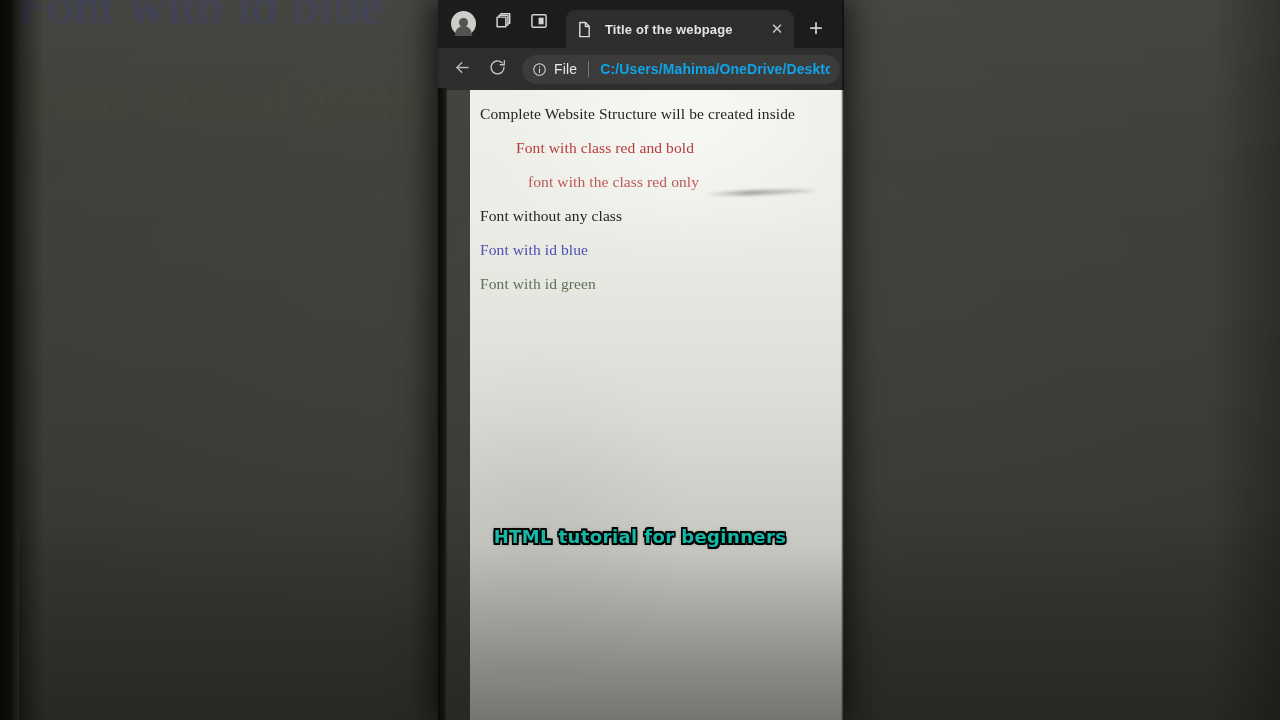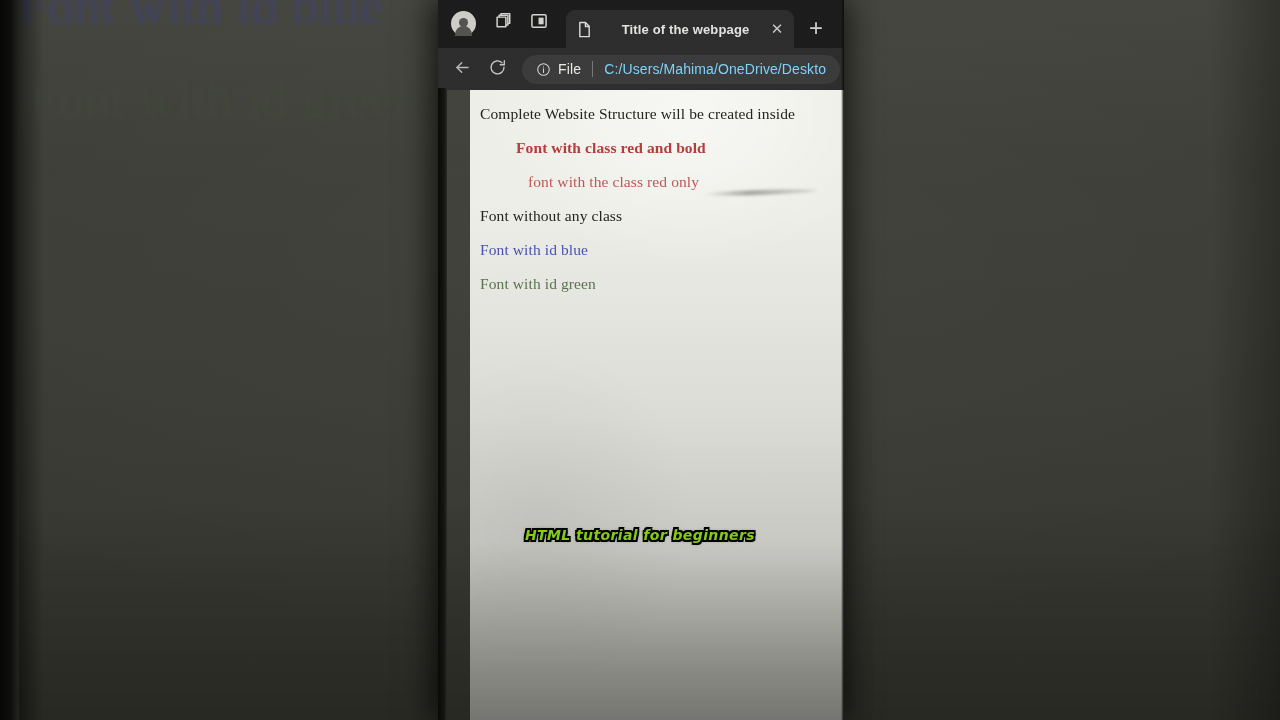--- a/index.html
+++ b/index.html
@@ -128,21 +128,20 @@
     position: relative;
     height: 38px;
     min-width: 228px;
     margin-left: 8px;
     background: #2d2d2d;
     border-radius: 9px 9px 0 0;
     display: flex;
     align-items: center;
     padding: 0 6px 0 11px;
     box-sizing: border-box;
-    text-align: center;
   }
   .tab-favicon { width: 15px; height: 17px; margin-right: 13px; flex: none; }
   .tab-title {
     color: #e3e3e1;
     font-size: 13px;
     font-weight: 600;
     letter-spacing: 0.15px;
     white-space: nowrap;
     overflow: hidden;
     text-overflow: ellipsis;
@@ -206,23 +205,23 @@
     letter-spacing: 0.2px;
   }
   .omni-divider {
     width: 1px;
     height: 16px;
     background: #77777a;
     margin: 0 11px;
     flex: none;
   }
   .omni-url {
-    color: #7dd3fc;
+    color: #0ea5e9;
     font-size: 14px;
-    font-weight: 400;
+    font-weight: 700;
     white-space: nowrap;
     overflow: hidden;
     letter-spacing: 0.1px;
   }
 
   
   .viewport {
     position: relative;
     height: 630px;
     background:
@@ -253,21 +252,21 @@
     z-index: 2;
   }
   .doc p {
     margin: 0 0 0 0;
     font-family: "Liberation Serif", serif;
     font-size: 15.5px;
     line-height: 34px;
     color: #24241f;
     letter-spacing: 0.1px;
   }
-  .p-red-bold { color: #b63c3c !important; font-weight: bold; padding-left: 36px; }
+  .p-red-bold { color: #b63c3c !important; font-weight: normal; padding-left: 36px; }
   .p-red      { color: #bd5757 !important; }
   .p-plain    { color: #24241f !important; }
   .p-blue     { color: #4a51b0 !important; }
   .p-green    { color: #5c7252 !important; }
 
   
   .smudge {
     position: absolute;
     left: 232px; top: 100px;
     width: 115px; height: 5px;
@@ -283,31 +282,30 @@
   .caption {
     position: absolute;
     left: 0; right: 0;
     top: 526px;
     text-align: center;
     z-index: 8;
     pointer-events: none;
   }
   .caption span {
     font-family: "DejaVu Sans", sans-serif;
-    font-size: 14px;
+    font-size: 18px;
     font-weight: bold;
-    color: #84cc16;
+    color: #14b8a6;
     letter-spacing: 0.4px;
     text-shadow:
       -1.6px -1.6px 0 #000, 1.6px -1.6px 0 #000,
       -1.6px  1.6px 0 #000, 1.6px  1.6px 0 #000,
       -1.6px 0 0 #000, 1.6px 0 0 #000,
        0 -1.6px 0 #000, 0 1.6px 0 #000,
        0 0 4px rgba(0,0,0,0.75);
-    font-style: italic;
   }
 
   
   .photo-grain {
     position: absolute;
     inset: 0;
     z-index: 20;
     pointer-events: none;
     background:
       repeating-linear-gradient(90deg, rgba(255,255,255,0.016) 0 1px, rgba(0,0,0,0.016) 1px 2px);

